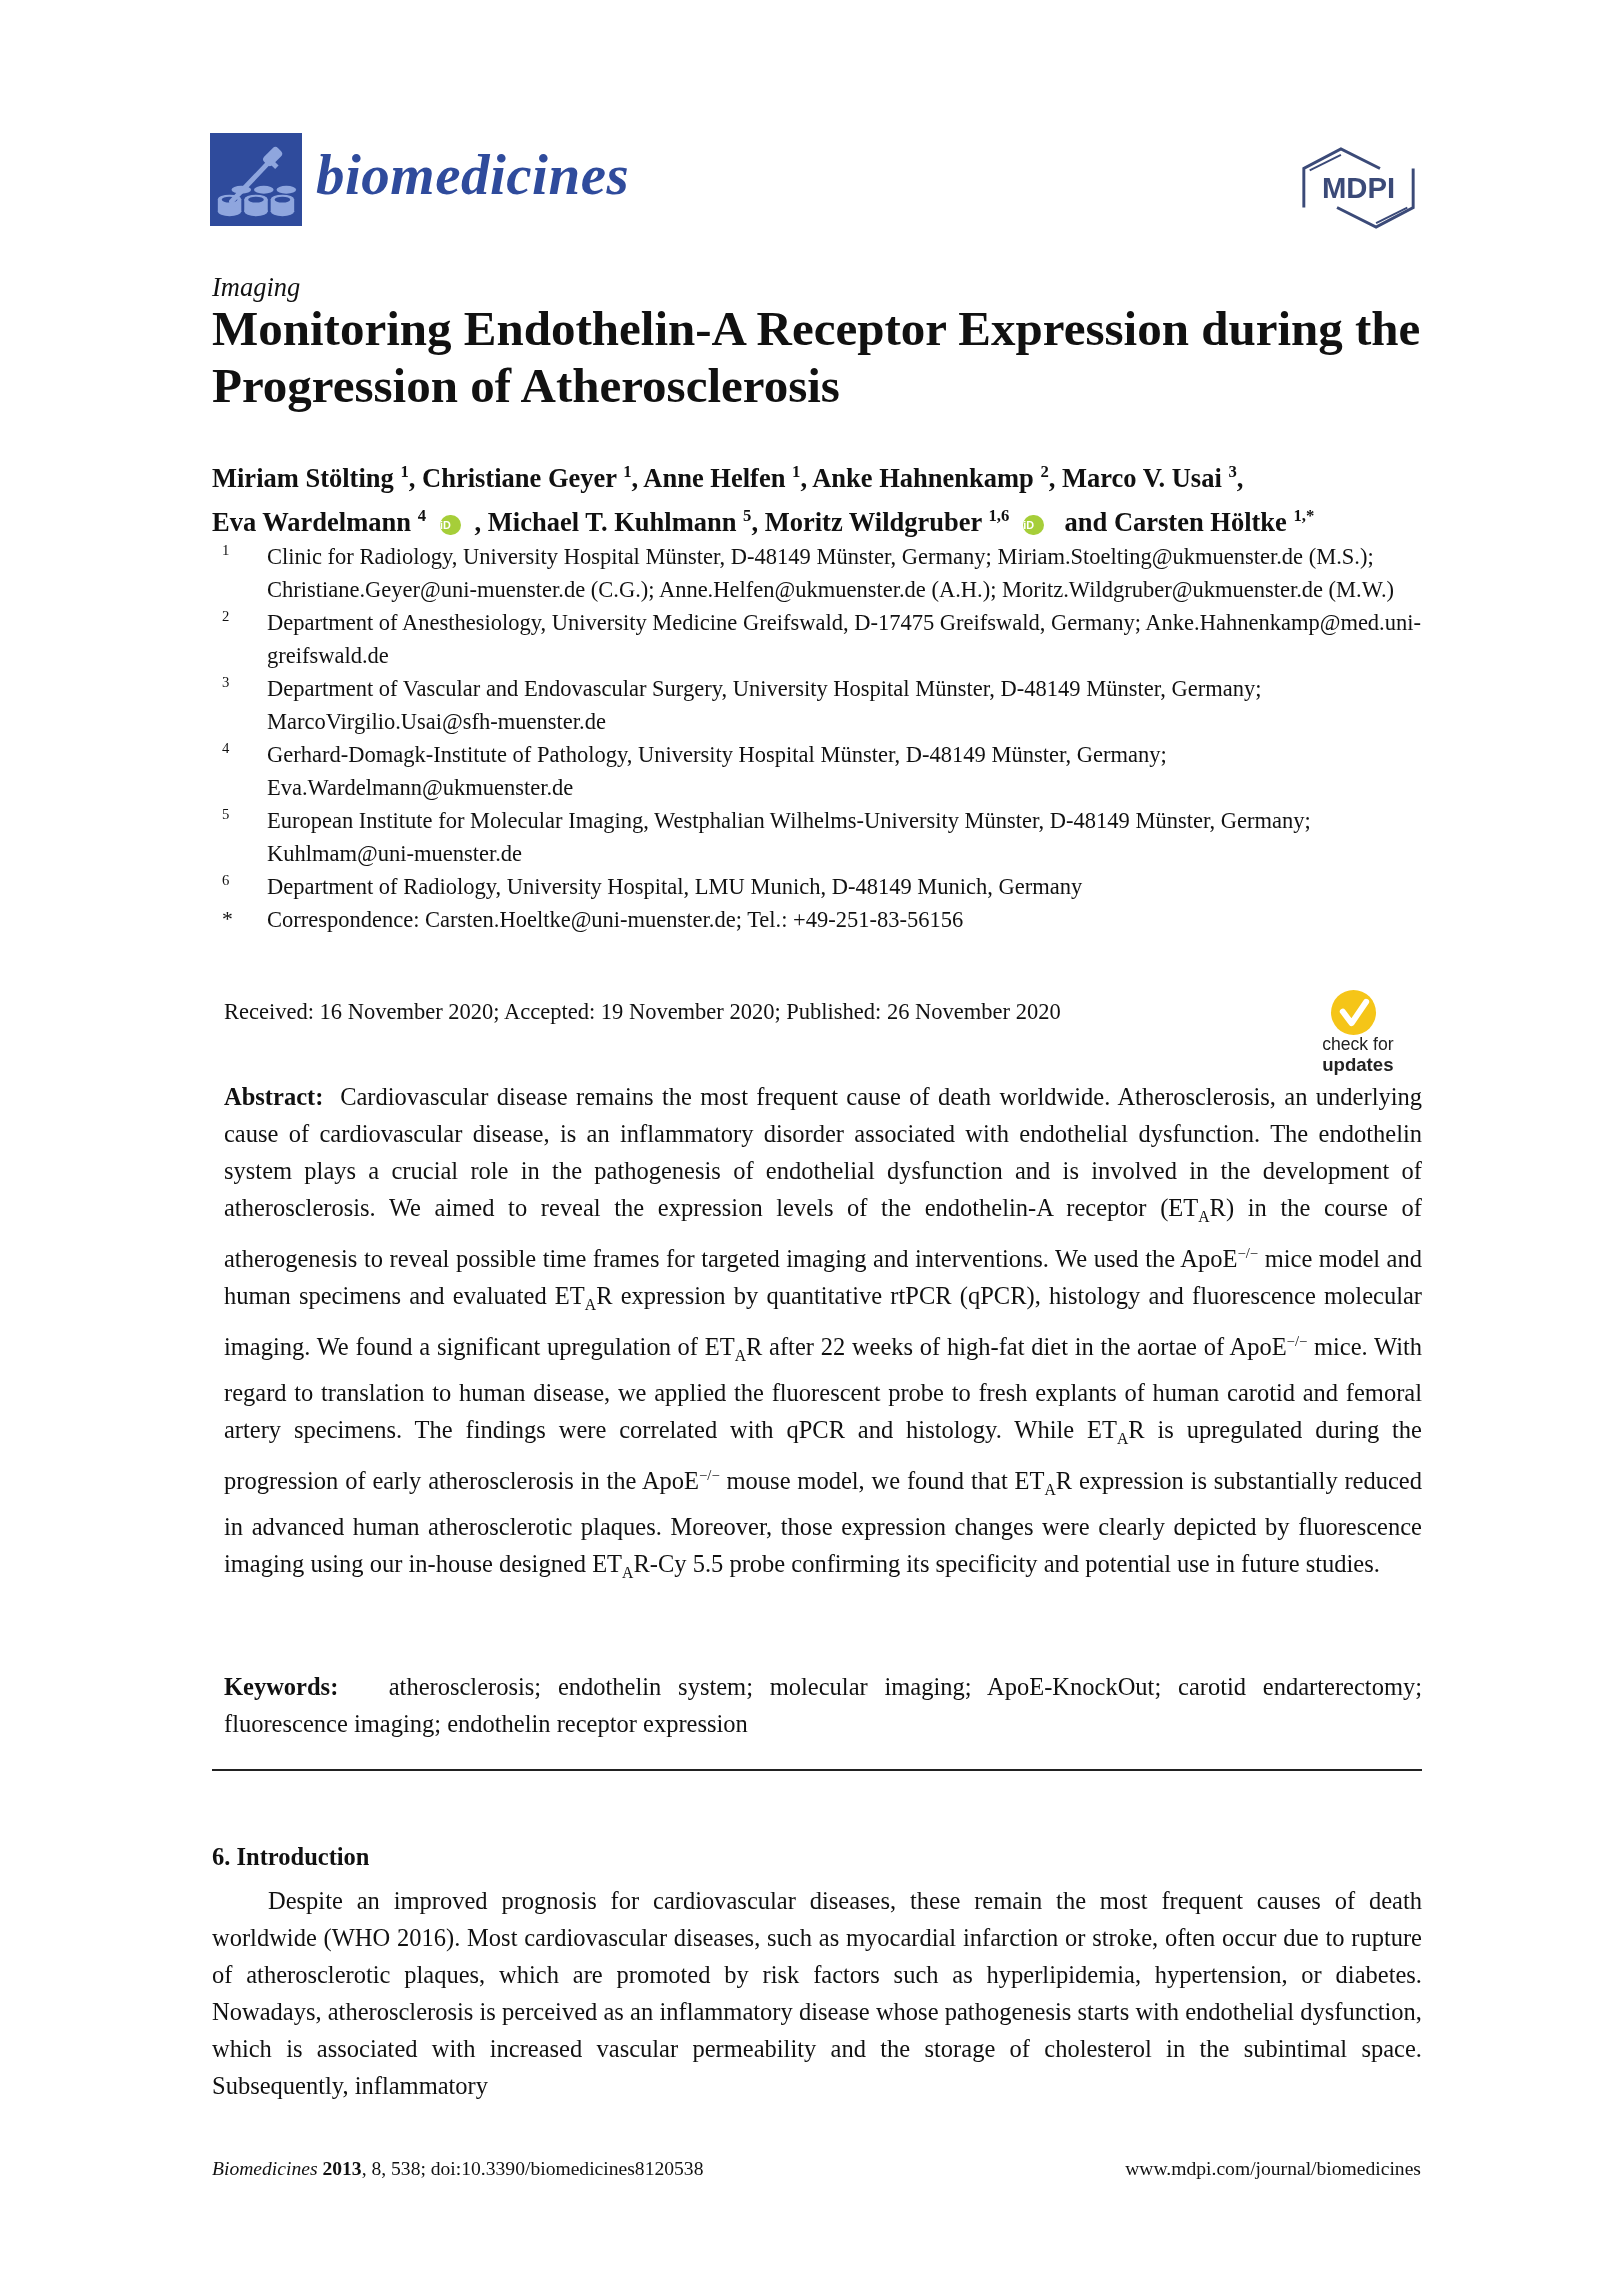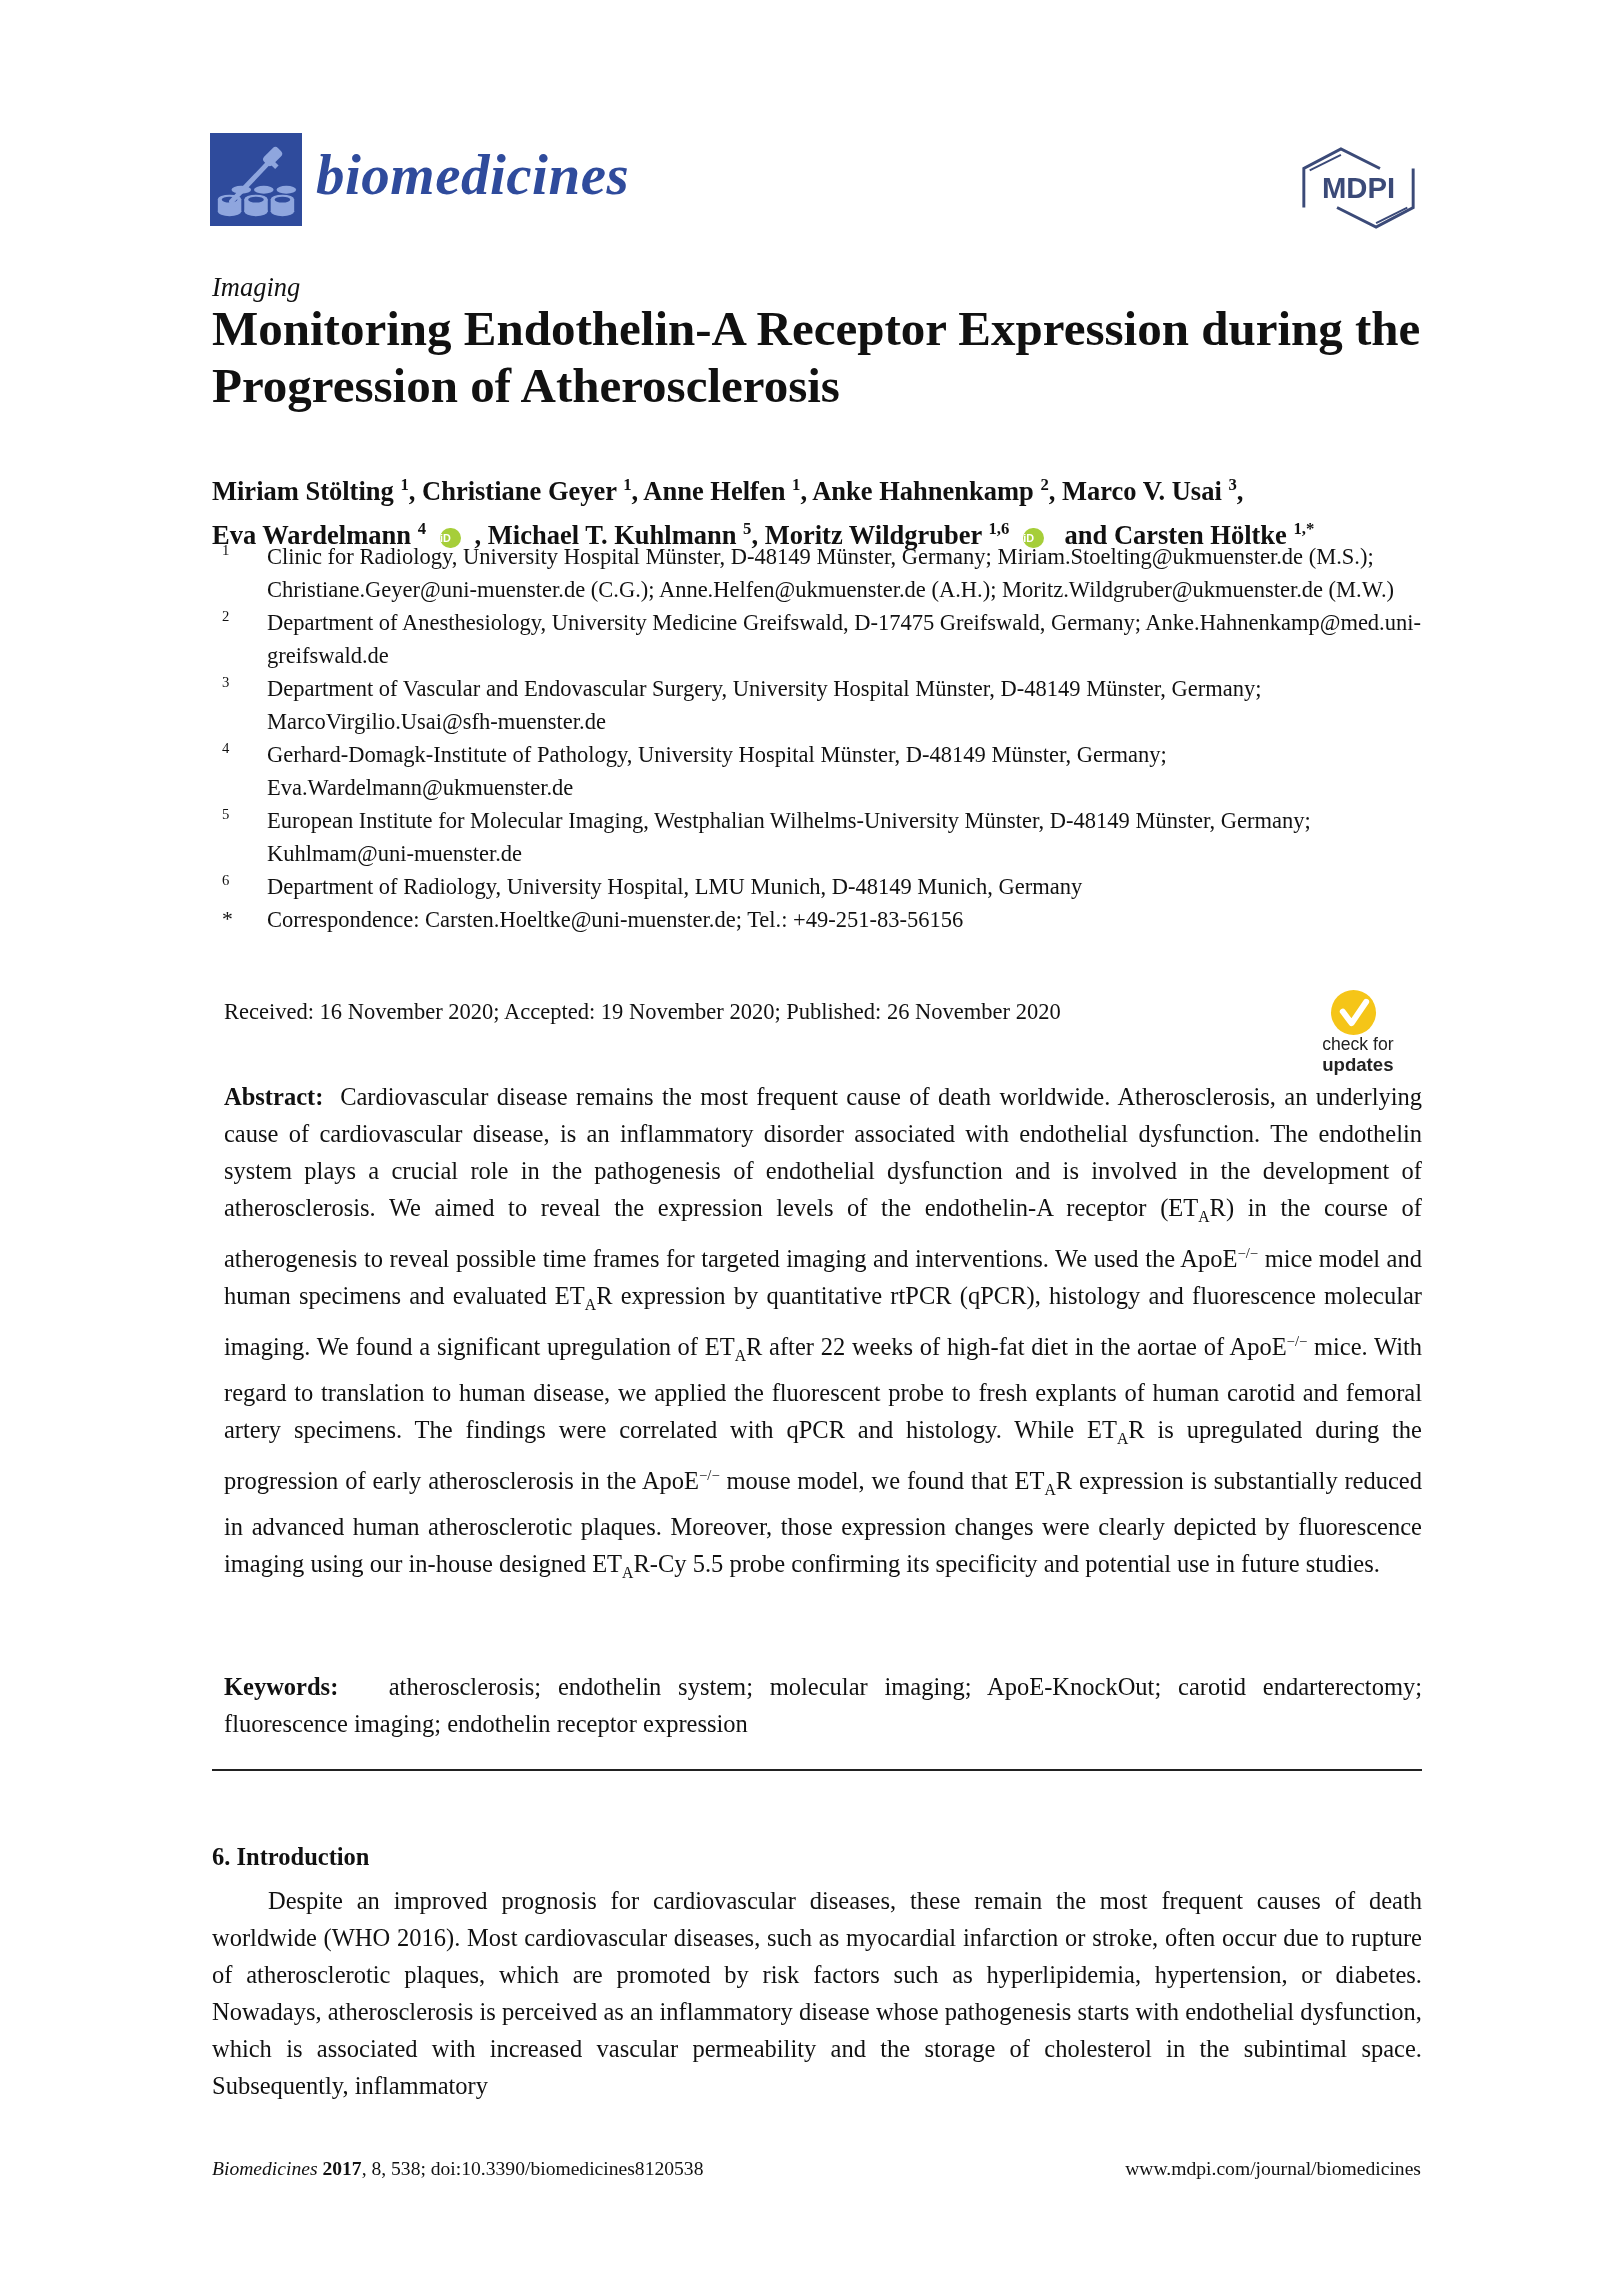--- a/index.html
+++ b/index.html
@@ -5,21 +5,21 @@
   html, body { margin: 0; padding: 0; background: #ffffff; }
   body { width: 1621px; height: 2293px; position: relative; overflow: hidden;
          font-family: "Liberation Serif", "DejaVu Serif", serif; color: #111; }
   .abs { position: absolute; }
   #logo-box { left: 210px; top: 133px; width: 92px; height: 93px; background: #2f4b9c; }
   #journal-name { left: 316px; top: 145px; font-size: 57px; font-style: italic; font-weight: bold;
                   color: #2f4b9c; letter-spacing: 0.5px; line-height: 59px; }
   #mdpi-logo { left: 1296px; top: 147px; width: 125px; height: 82px; }
   #article-type { left: 212px; top: 272px; font-size: 26.5px; font-style: italic; }
   #title { left: 212px; top: 300px; width: 1225px; font-size: 49px; font-weight: bold; line-height: 57px; }
-  #authors { left: 212px; top: 466px; width: 1225px; font-size: 26.5px; font-weight: bold; line-height: 37px; }
+  #authors { left: 212px; top: 453px; width: 1225px; font-size: 26.5px; font-weight: bold; line-height: 37px; }
   #authors sup { font-size: 16.7px; }
   .orcid { display: inline-block; width: 20.6px; height: 20.6px; border-radius: 50%; background: #a6ce39;
            color: #fff; font-size: 10.8px; font-family: "Liberation Sans", sans-serif; font-weight: bold;
            line-height: 20.6px; vertical-align: 2px; margin: 0 14px; }
   #affiliations { left: 222px; top: 540px; width: 1225px; font-size: 22.5px; line-height: 33px; }
   .aff { display: flex; }
   .aff-num { width: 45px; font-size: 14.7px; line-height: 21.6px; flex-shrink: 0; }
   .aff-num.star { font-size: 21.6px; line-height: 33px; }
   .aff-text { flex: 1; }
   #dates { left: 224px; top: 999px; font-size: 22.5px; }
@@ -145,16 +145,16 @@
   <span>atherosclerosis; endothelin system; molecular imaging; ApoE-KnockOut; carotid endarterectomy; fluorescence imaging; endothelin receptor expression</span>
 </div>
 
 <div id="rule" class="abs"></div>
 
 <div id="intro-heading" class="abs">6. Introduction</div>
 <div id="intro-body" class="abs justify">Despite an improved prognosis for cardiovascular diseases, these remain the most frequent causes of death worldwide (WHO 2016). Most cardiovascular diseases, such as myocardial infarction or stroke, often occur due to rupture of atherosclerotic plaques, which are promoted by risk factors such as hyperlipidemia, hypertension, or diabetes. Nowadays, atherosclerosis is perceived as an inflammatory disease whose pathogenesis starts with endothelial dysfunction, which is associated with increased vascular permeability and the storage of cholesterol in the subintimal space. Subsequently, inflammatory</div>
 
 <div id="footer-left" class="abs">
   <i>Biomedicines</i>
-  <b>2017</b><span>, 8, 538; doi:10.3390/biomedicines8120538</span>
+  <b>2013</b><span>, 8, 538; doi:10.3390/biomedicines8120538</span>
 </div>
 <div id="footer-right" class="abs">www.mdpi.com/journal/biomedicines</div>
 
 
 </body></html>

